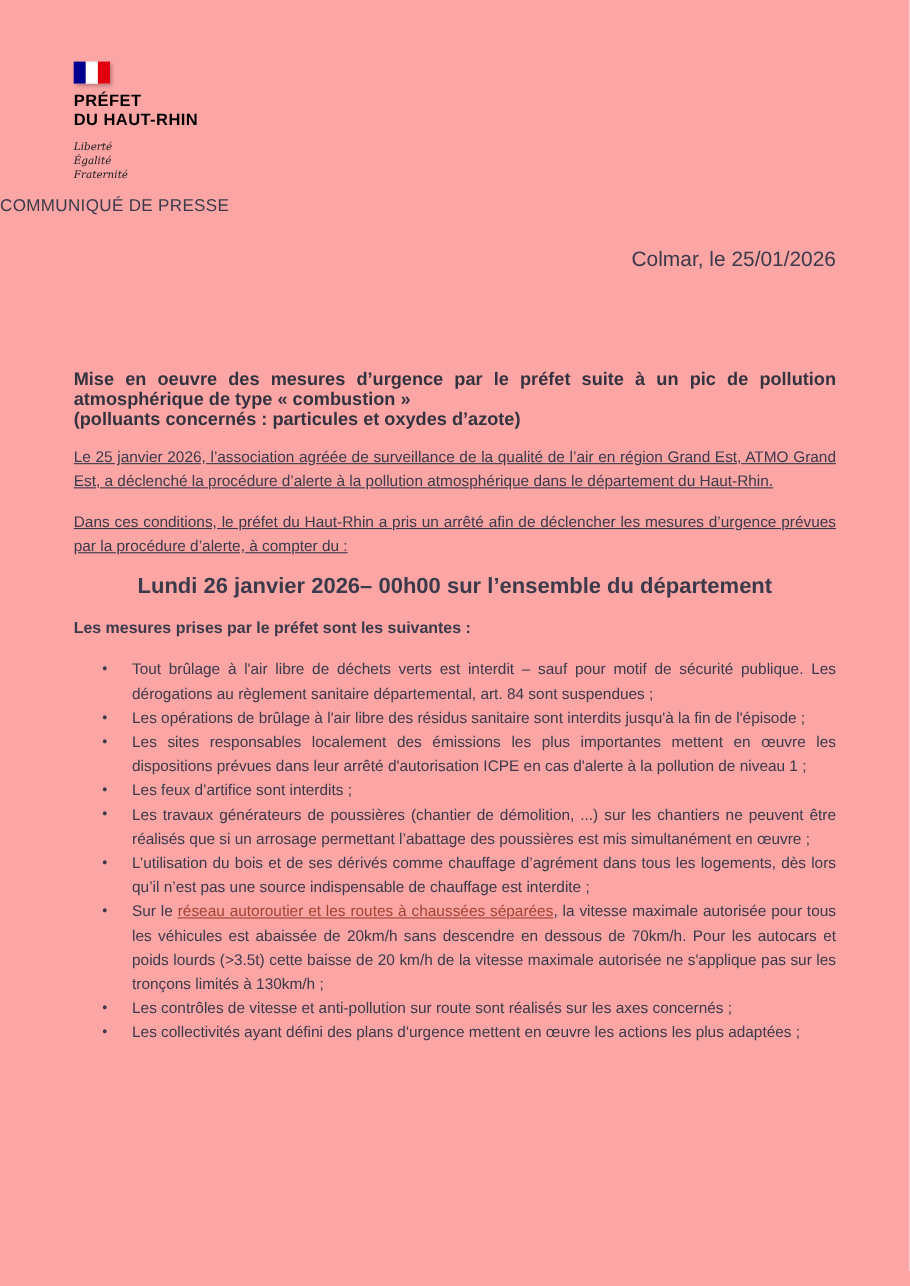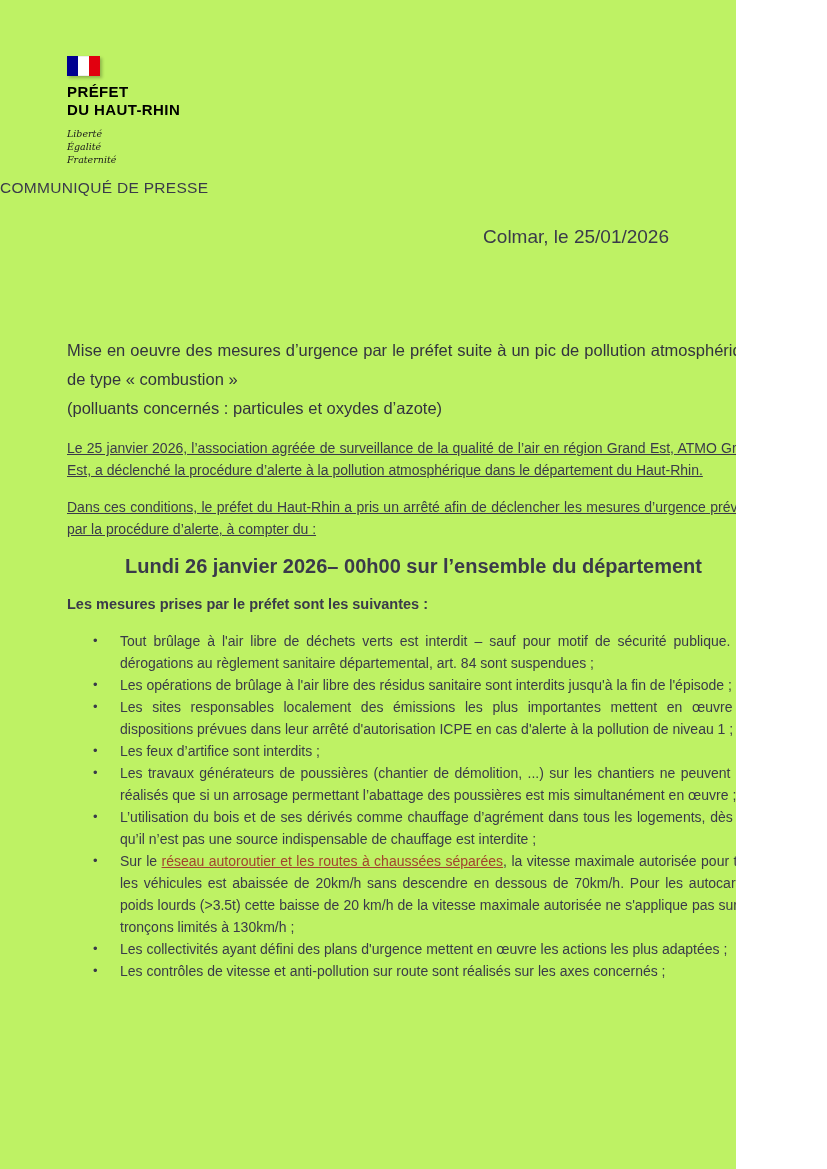--- a/index.html
+++ b/index.html
@@ -1,20 +1,20 @@
 <!DOCTYPE html>
 <html><head>
 <meta charset="utf-8">
 <style>
   html, body { margin: 0; padding: 0; background: #ffffff; }
   .page {
     position: relative;
-    width: 736px;
+    width: 827px;
     height: 1169px;
-    background: #bef264;
+    background: #fca5a5;
     font-family: "Liberation Sans", sans-serif;
     color: #3a3a4a;
     overflow: hidden;
   }
 
   
   .logo { position: absolute; left: 67px; top: 56px; }
   .flag { display: flex; width: 33px; height: 20px; box-shadow: 2px 2px 3px rgba(0,0,0,0.25); }
   .flag .b { width: 11px; background: #000091; }
   .flag .w { width: 11px; background: #ffffff; border-top: 1px solid #eee; border-bottom: 1px solid #eee; }
@@ -28,21 +28,21 @@
     text-align: left; font-size: 15.5px; letter-spacing: 0.3px; color: #3a3a4a;
   }
   .dateline {
     position: absolute; top: 226px; right: 67px;
     font-size: 19px; color: #3a3a4a;
   }
 
   
   .content { position: absolute; left: 67px; top: 336px; width: 693px; }
 
-  .title { margin: 0 0 14px 0; font-size: 16.5px; font-weight: normal; line-height: 29px; text-align: justify; color: #33333f; }
+  .title { margin: 0 0 14px 0; font-size: 16.5px; font-weight: bold; line-height: 18px; text-align: justify; color: #33333f; }
   .title .sub { display: block; }
 
   .para { margin: 1px 0 15px 0; font-size: 14px; line-height: 22px; text-align: justify; text-decoration: underline; }
 
   .highlight { margin: 10px 0 18px 0; font-size: 20px; font-weight: bold; text-align: center; }
 
   .measures-intro { margin: 0 0 18px 0; font-size: 14.5px; font-weight: bold; }
 
   ul.measures { list-style: none; margin: 0; padding: 0 0 0 53px; }
   ul.measures li {
@@ -99,19 +99,19 @@
     <p class="measures-intro">Les mesures prises par le préfet sont les suivantes :</p>
 
     <ul class="measures">
       <li>Tout brûlage à l'air libre de déchets verts est interdit – sauf pour motif de sécurité publique. Les dérogations au règlement sanitaire départemental, art. 84 sont suspendues ;</li>
       <li>Les opérations de brûlage à l'air libre des résidus sanitaire sont interdits jusqu'à la fin de l'épisode ;</li>
       <li>Les sites responsables localement des émissions les plus importantes mettent en œuvre les dispositions prévues dans leur arrêté d'autorisation ICPE en cas d'alerte à la pollution de niveau 1 ;</li>
       <li>Les feux d’artifice sont interdits ;</li>
       <li>Les travaux générateurs de poussières (chantier de démolition, ...) sur les chantiers ne peuvent être réalisés que si un arrosage permettant l’abattage des poussières est mis simultanément en œuvre ;</li>
       <li>L’utilisation du bois et de ses dérivés comme chauffage  d’agrément dans tous les logements, dès lors qu’il n’est pas une source indispensable de chauffage est interdite ;</li>
       <li><span>Sur le </span><span class="redlink">réseau autoroutier et les routes à chaussées séparées</span><span>, la vitesse maximale autorisée pour tous les véhicules est abaissée de 20km/h sans descendre en dessous de 70km/h. Pour les autocars et poids lourds (&gt;3.5t) cette baisse de 20 km/h de la vitesse maximale autorisée ne s'applique pas sur les tronçons limités à 130km/h ;</span></li>
+      <li>Les contrôles de vitesse et anti-pollution sur route sont réalisés sur les axes concernés ;</li>
       <li>Les collectivités ayant défini des plans d'urgence mettent en œuvre les actions les plus adaptées ;</li>
-      <li>Les contrôles de vitesse et anti-pollution sur route sont réalisés sur les axes concernés ;</li>
     </ul>
 
   </div>
 
 </div>
 
 </body></html>

